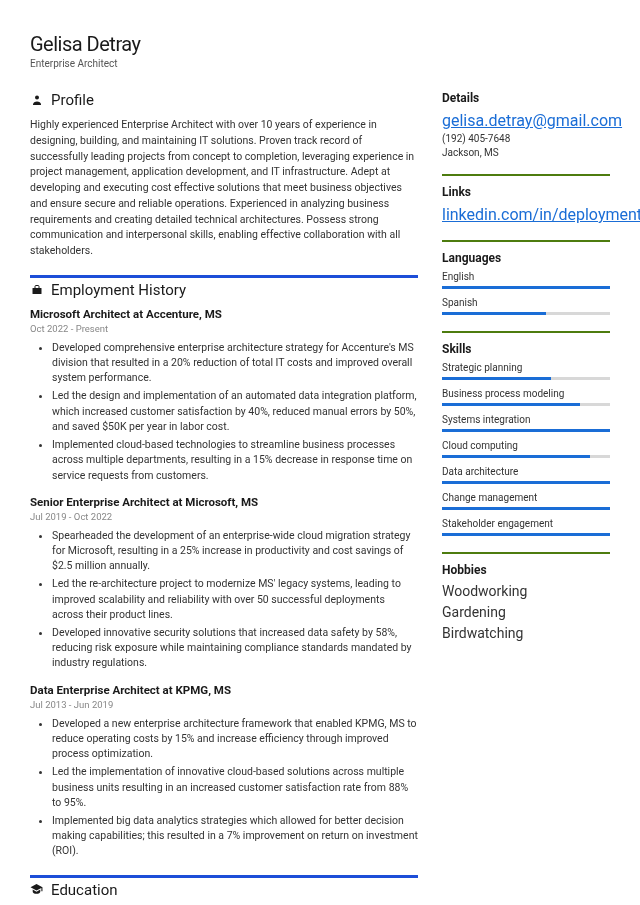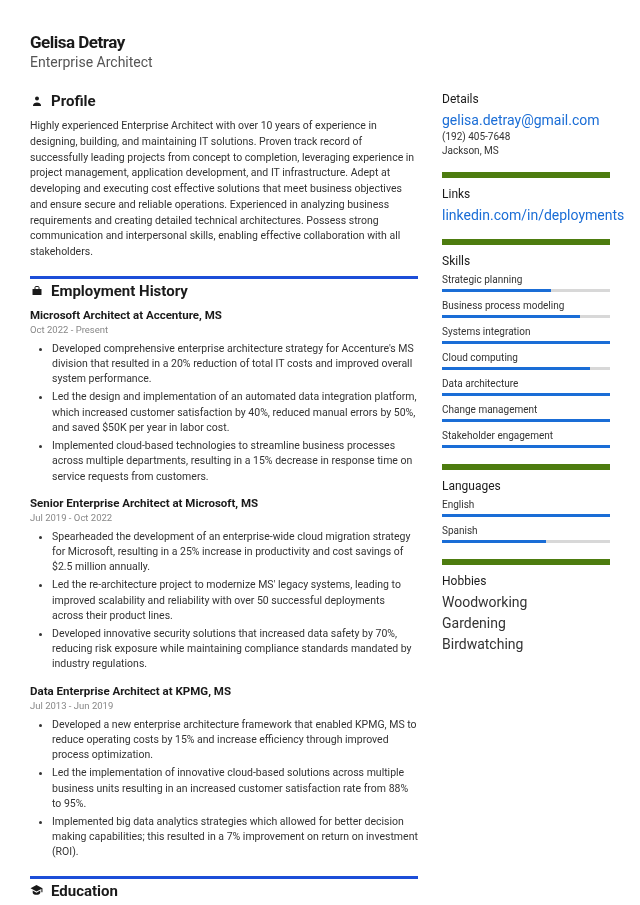--- a/index.html
+++ b/index.html
@@ -1,38 +1,38 @@
 <!DOCTYPE html>
 <html><head>
 <meta charset="utf-8">
 <style>
 *{box-sizing:border-box;margin:0;padding:0}
 body{font-family:-apple-system,BlinkMacSystemFont,"Segoe UI",Roboto,Helvetica,Arial,sans-serif;background:#fff;color:#1a1a1a;width:640px;padding:32px 30px}
 .header{margin-bottom:22px}
-.name{font-size:17px;font-weight:700;letter-spacing:-0.5px}
-.title{font-size:14px;color:#555;margin-top:2px}
+.name{font-size:20px;font-weight:400;letter-spacing:-0.5px}
+.title{font-size:10px;color:#555;margin-top:2px}
 .container{display:flex;gap:24px}
 .main{flex:1;min-width:0}
 .sidebar{width:168px;flex-shrink:0}
 .section{margin-bottom:16px}
 .section-header{display:flex;align-items:center;gap:8px;border-top:3px solid #1d4ed8;padding-top:3px;margin-bottom:8px}
 .section-header.no-border{border-top:none;padding-top:0}
 .section-icon{width:13px;height:13px;display:flex;align-items:center;justify-content:center}
-.section-title{font-size:15px;font-weight:700}
+.section-title{font-size:15px;font-weight:400}
 .profile-text{font-size:10.5px;line-height:1.5;color:#333}
 .job{margin-bottom:12px}
 .job-title{font-size:11.5px;font-weight:700;margin-bottom:2px}
 .job-dates{font-size:9.5px;color:#888;margin-bottom:6px}
 .bullets{list-style:disc;padding-left:22px}
 .bullets li{font-size:10.5px;line-height:1.45;color:#333;margin-bottom:3px}
-.side-heading{font-size:12px;font-weight:400;margin-bottom:6px}
-.side-section{margin-bottom:16px;border-top:6px solid #4d7c0f;padding-top:9px}
+.side-heading{font-size:12px;font-weight:700;margin-bottom:6px}
+.side-section{margin-bottom:16px;border-top:2px solid #4d7c0f;padding-top:9px}
 .side-section.first{border-top:none;padding-top:0}
 .detail-line{font-size:10px;color:#333;margin-bottom:3px}
-.link{color:#1a6dd6;font-size:14px;display:block;margin-bottom:3px}
+.link{color:#1a6dd6;text-decoration:underline;font-size:16px;display:block;margin-bottom:3px}
 .skill{margin-bottom:8px}
 .skill-name{font-size:10px;color:#333;margin-bottom:4px}
 .bar{height:3px;background:#d8d8d8;width:100%}
 .bar-fill{height:100%;background:#1a6dd6}
 .hobby{font-size:14px;color:#333;margin-bottom:5px}
 svg{display:block}
 </style>
 </head>
 <body>
 
@@ -76,21 +76,21 @@
               <li>Led the design and implementation of an automated data integration platform, which increased customer satisfaction by 40%, reduced manual errors by 50%, and saved $50K per year in labor cost.</li>
               <li>Implemented cloud-based technologies to streamline business processes across multiple departments, resulting in a 15% decrease in response time on service requests from customers.</li>
             </ul>
           </div>
           <div class="job">
             <div class="job-title">Senior Enterprise Architect at Microsoft, MS</div>
             <div class="job-dates">Jul 2019 - Oct 2022</div>
             <ul class="bullets">
               <li>Spearheaded the development of an enterprise-wide cloud migration strategy for Microsoft, resulting in a 25% increase in productivity and cost savings of $2.5 million annually.</li>
               <li>Led the re-architecture project to modernize MS' legacy systems, leading to improved scalability and reliability with over 50 successful deployments across their product lines.</li>
-              <li>Developed innovative security solutions that increased data safety by 70%, reducing risk exposure while maintaining compliance standards mandated by industry regulations.</li>
+              <li>Developed innovative security solutions that increased data safety by 58%, reducing risk exposure while maintaining compliance standards mandated by industry regulations.</li>
             </ul>
           </div>
           <div class="job">
             <div class="job-title">Data Enterprise Architect at KPMG, MS</div>
             <div class="job-dates">Jul 2013 - Jun 2019</div>
             <ul class="bullets">
               <li>Developed a new enterprise architecture framework that enabled KPMG, MS to reduce operating costs by 15% and increase efficiency through improved process optimization.</li>
               <li>Led the implementation of innovative cloud-based solutions across multiple business units resulting in an increased customer satisfaction rate from 88% to 95%.</li>
               <li>Implemented big data analytics strategies which allowed for better decision making capabilities; this resulted in a 7% improvement on return on investment (ROI).</li>
             </ul>
@@ -123,20 +123,38 @@
     </div>
 
     <div class="side-section">
       <div class="side-heading">Links</div>
       <div id="links-container">
           <a class="link">linkedin.com/in/deployments</a>
         </div>
     </div>
 
     <div class="side-section">
+      <div class="side-heading">Languages</div>
+      <div id="languages-container">
+          <div class="skill">
+            <div class="skill-name">English</div>
+            <div class="bar">
+              <div class="bar-fill" style="width: 100%;"></div>
+            </div>
+          </div>
+          <div class="skill">
+            <div class="skill-name">Spanish</div>
+            <div class="bar">
+              <div class="bar-fill" style="width: 62%;"></div>
+            </div>
+          </div>
+        </div>
+    </div>
+
+    <div class="side-section">
       <div class="side-heading">Skills</div>
       <div id="skills-container">
           <div class="skill">
             <div class="skill-name">Strategic planning</div>
             <div class="bar">
               <div class="bar-fill" style="width: 65%;"></div>
             </div>
           </div>
           <div class="skill">
             <div class="skill-name">Business process modeling</div>
@@ -165,38 +183,20 @@
           <div class="skill">
             <div class="skill-name">Change management</div>
             <div class="bar">
               <div class="bar-fill" style="width: 100%;"></div>
             </div>
           </div>
           <div class="skill">
             <div class="skill-name">Stakeholder engagement</div>
             <div class="bar">
               <div class="bar-fill" style="width: 100%;"></div>
-            </div>
-          </div>
-        </div>
-    </div>
-
-    <div class="side-section">
-      <div class="side-heading">Languages</div>
-      <div id="languages-container">
-          <div class="skill">
-            <div class="skill-name">English</div>
-            <div class="bar">
-              <div class="bar-fill" style="width: 100%;"></div>
-            </div>
-          </div>
-          <div class="skill">
-            <div class="skill-name">Spanish</div>
-            <div class="bar">
-              <div class="bar-fill" style="width: 62%;"></div>
             </div>
           </div>
         </div>
     </div>
 
     <div class="side-section">
       <div class="side-heading">Hobbies</div>
       <div id="hobbies-container">
           <div class="hobby">Woodworking</div>
           <div class="hobby">Gardening</div>

